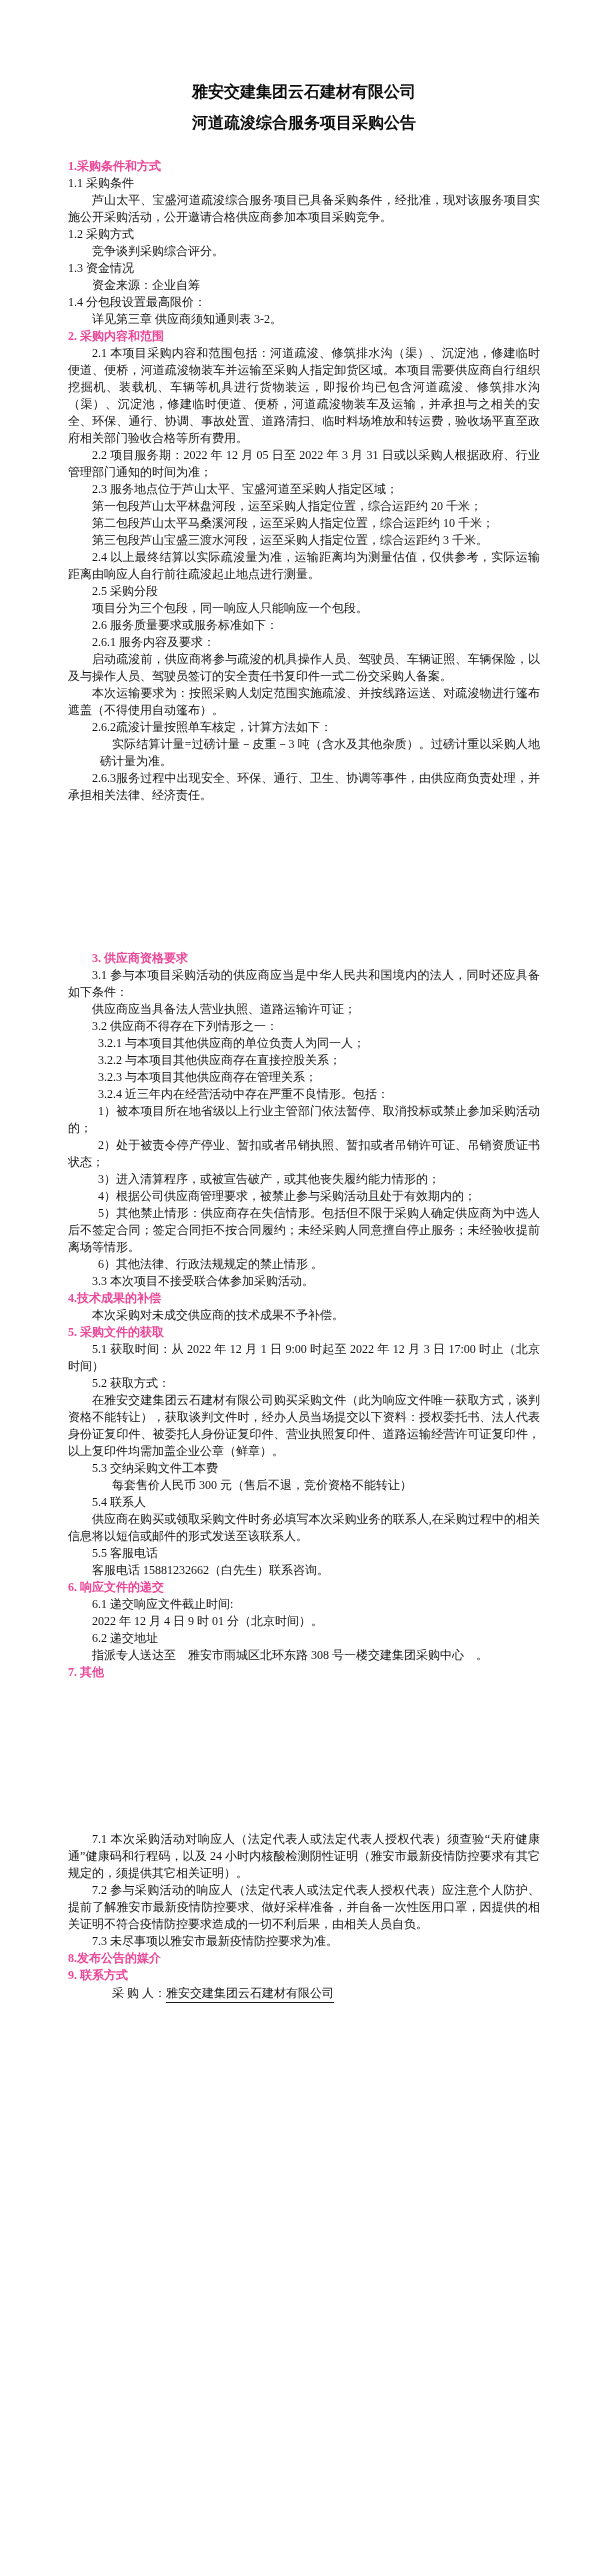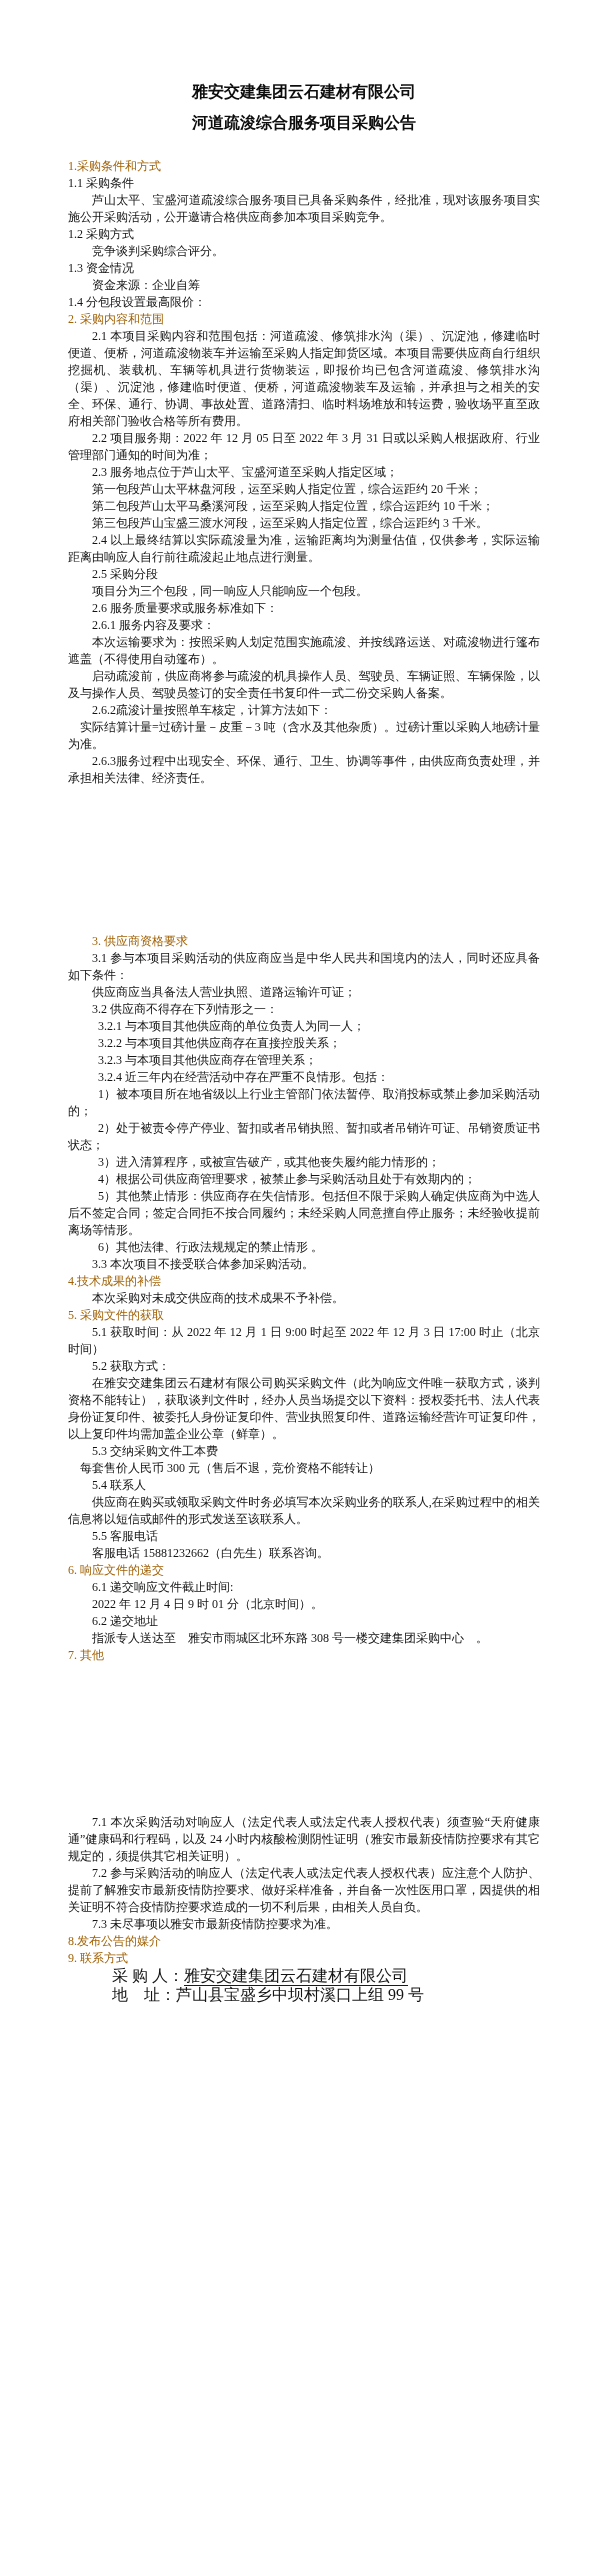--- a/index.html
+++ b/index.html
@@ -4,27 +4,27 @@
 <style>
   html,body{margin:0;padding:0;background:#ffffff;}
   .page{
     position:relative;width:607px;height:2004px;margin:0 auto;background:#ffffff;
     font-family:"Liberation Serif","DejaVu Serif",serif;color:#141414;overflow:hidden;
   }
   .doc{padding:76px 67px 0 68px;}
   .title-wrap{margin-bottom:20px;}
   .title{text-align:center;font-weight:bold;font-size:16px;line-height:31px;color:#0d0d0d;}
   .blk{font-size:12px;line-height:17px;text-align:justify;margin:0;}
-  .h{font-weight:normal;color:#a16207;}
-  .i1{text-indent:12px;}
+  .h{font-weight:bold;color:#ec4899;}
+  .i1{text-indent:12px;margin-left:32px;}
   .i2{text-indent:24px;}
   .i25{text-indent:30px;}
   .u{text-underline-offset:2.3px;}
   .spacer{width:100%;}
-  .contact-row{font-size:16px;line-height:18px;margin-left:44px;}
+  .contact-row{font-size:12px;line-height:18px;margin-left:44px;}
   .c-label{white-space:pre;}
   .c-value{display:inline-block;min-width:165px;border-bottom:0.8px solid #1a1a1a;}
   .sign{
     position:absolute;top:2130px;left:0;right:0;text-align:right;padding-right:103px;
     font-size:13px;line-height:21px;color:#0d0d0d;
   }
   .seal{
     position:absolute;left:342px;top:2049px;width:155px;height:155px;
     mix-blend-mode:multiply;opacity:.92;
   }
@@ -40,34 +40,35 @@
     </div>
     <div id="blocks">
         <div class="blk h"><span>1.采购条件和方式</span></div>
         <div class="blk"><span>1.1 采购条件</span></div>
         <div class="blk i2"><span>芦山太平、宝盛河道疏浚综合服务项目已具备采购条件，经批准，现对该服务项目实施公开采购活动，公开邀请合格供应商参加本项目采购竞争。</span></div>
         <div class="blk"><span>1.2 采购方式</span></div>
         <div class="blk i2"><span>竞争谈判采购综合评分。</span></div>
         <div class="blk"><span>1.3 资金情况</span></div>
         <div class="blk i2"><span>资金来源：</span><span class="u">企业自筹</span></div>
         <div class="blk"><span>1.4 分包段设置最高限价：</span></div>
+        <div class="blk i2"><span>详见第三章 供应商须知通则表 3-2。</span></div>
         <div class="blk h"><span>2. 采购内容和范围</span></div>
         <div class="blk i2"><span>2.1 本项目采购内容和范围包括：河道疏浚、修筑排水沟（渠）、沉淀池，修建临时便道、便桥，河道疏浚物装车并运输至采购人指定卸货区域。本项目需要供应商自行组织挖掘机、装载机、车辆等机具进行货物装运，即报价均已包含河道疏浚、修筑排水沟（渠）、沉淀池，修建临时便道、便桥，河道疏浚物装车及运输，并承担与之相关的安全、环保、通行、协调、事故处置、道路清扫、临时料场堆放和转运费，验收场平直至政府相关部门验收合格等所有费用。</span></div>
         <div class="blk i2"><span>2.2 项目服务期：</span><span class="u">2022 年 12 月 05 日至 2022 年 3 月 31 日或以采购人根据政府、行业管理部门通知的时间为准</span><span>；</span></div>
         <div class="blk i2"><span>2.3 服务地点位于芦山太平、宝盛河道至采购人指定区域；</span></div>
         <div class="blk i2"><span>第一包段芦山太平林盘河段，运至采购人指定位置，综合运距约 20 千米；</span></div>
         <div class="blk i2"><span>第二包段芦山太平马桑溪河段，运至采购人指定位置，综合运距约 10 千米；</span></div>
         <div class="blk i2"><span>第三包段芦山宝盛三渡水河段，运至采购人指定位置，综合运距约 3 千米。</span></div>
         <div class="blk i2"><span>2.4 以上最终结算以实际疏浚量为准，运输距离均为测量估值，仅供参考，实际运输距离由响应人自行前往疏浚起止地点进行测量。</span></div>
         <div class="blk i2"><span>2.5 采购分段</span></div>
         <div class="blk i2"><span>项目分为三个包段，同一响应人只能响应一个包段。</span></div>
         <div class="blk i2"><span>2.6 服务质量要求或服务标准如下：</span></div>
         <div class="blk i2"><span>2.6.1 服务内容及要求：</span></div>
+        <div class="blk i2"><span>启动疏浚前，供应商将参与疏浚的机具操作人员、驾驶员、车辆证照、车辆保险，以及与操作人员、驾驶员签订的安全责任书复印件一式二份交采购人备案。</span></div>
         <div class="blk i2"><span>本次运输要求为：按照采购人划定范围实施疏浚、并按线路运送、对疏浚物进行篷布遮盖（不得使用自动篷布）。</span></div>
-        <div class="blk i2"><span>启动疏浚前，供应商将参与疏浚的机具操作人员、驾驶员、车辆证照、车辆保险，以及与操作人员、驾驶员签订的安全责任书复印件一式二份交采购人备案。</span></div>
         <div class="blk i2"><span>2.6.2疏浚计量按照单车核定，计算方法如下：</span></div>
         <div class="blk i1"><span>实际结算计量=过磅计量－皮重－3 吨（含水及其他杂质）。过磅计重以采购人地磅计量为准。</span></div>
         <div class="blk i2"><span>2.6.3服务过程中出现安全、环保、通行、卫生、协调等事件，由供应商负责处理，并承担相关法律、经济责任。</span></div>
         <div class="spacer" style="height: 146px;"></div>
         <div class="blk h i2"><span>3. 供应商资格要求</span></div>
         <div class="blk i2"><span>3.1 参与本项目采购活动的供应商应当是中华人民共和国境内的法人，同时还应具备如下条件：</span></div>
         <div class="blk i2"><span>供应商应当具备法人营业执照、道路运输许可证；</span></div>
         <div class="blk i2"><span>3.2 供应商不得存在下列情形之一：</span></div>
         <div class="blk i25"><span>3.2.1 与本项目其他供应商的单位负责人为同一人；</span></div>
         <div class="blk i25"><span>3.2.2 与本项目其他供应商存在直接控股关系；</span></div>

